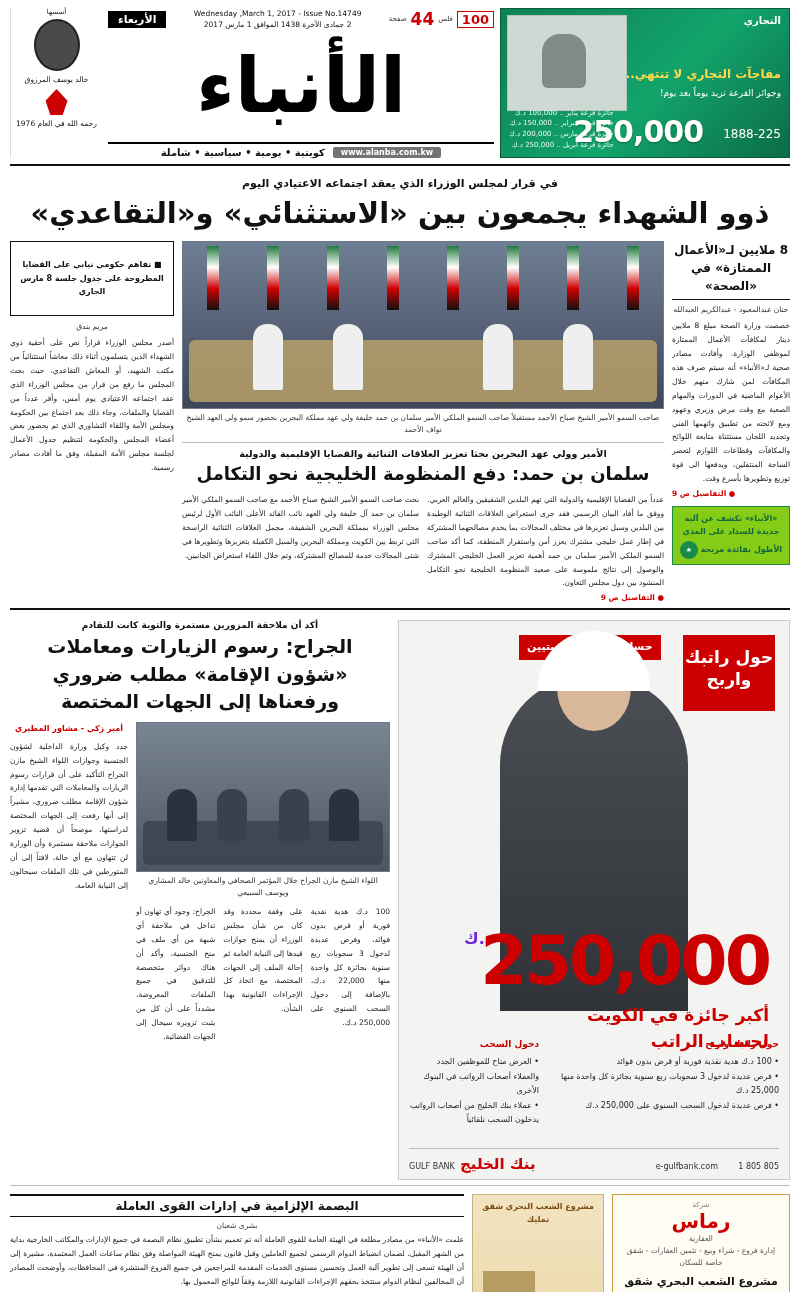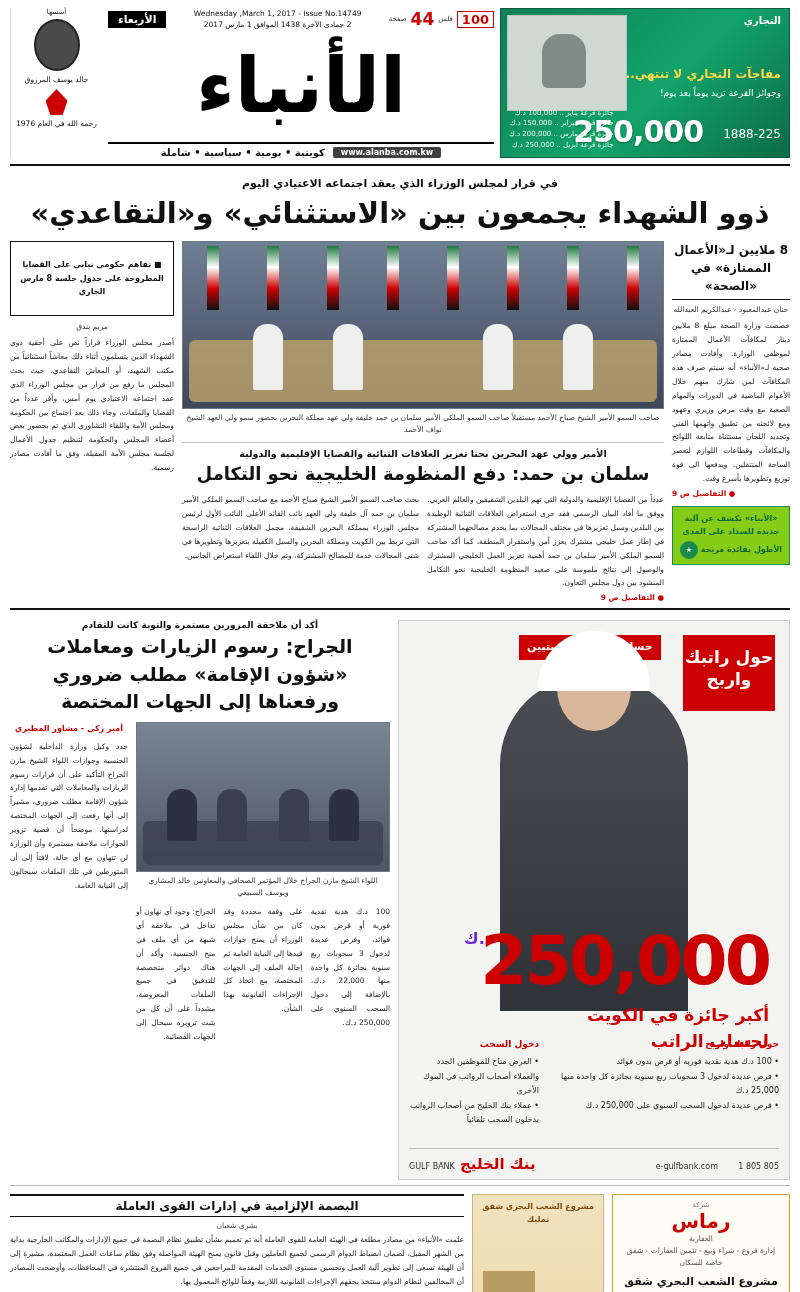--- a/index.html
+++ b/index.html
@@ -38,21 +38,21 @@
   .mh-date { font-size:7.5px; text-align:center; line-height:1.5; color:#111; }
   .mh-pages { display:flex; align-items:center; gap:4px; }
   .mh-pages .num { color:#c00; font-weight:bold; font-size:17px; }
   .mh-pages .lbl { font-size:7px; color:#333; }
   .mh-price { border:1px solid #c00; color:#c00; font-weight:bold; font-size:13px; padding:0 4px; }
   .mh-logo { flex:1; display:flex; align-items:center; justify-content:center; }
   .mh-logo-text { font-size:76px; font-weight:bold; letter-spacing:-4px; color:#000; line-height:.85;
                   font-family:"DejaVu Sans", sans-serif; }
   .mh-slogan { display:flex; align-items:center; justify-content:center; gap:8px; font-size:10px;
                font-weight:bold; border-top:2px solid #000; padding-top:3px; }
-  .mh-url { background:#404040; color:#fff; font-size:8px; padding:1px 8px; border-radius:2px; }
+  .mh-url { background:#737373; color:#fff; font-size:8px; padding:1px 8px; border-radius:2px; }
 
   .mh-right { width:92px; display:flex; flex-direction:column; align-items:center; gap:3px;
               border-left:1px solid #ddd; padding-left:0; }
   .mh-portrait { width:46px; height:52px; border-radius:50%; background:#4a4a4a; border:2px solid #222; }
   .mh-found { font-size:7.5px; text-align:center; line-height:1.6; }
   .mh-flame { width:22px; height:26px; background:#c00; clip-path:polygon(50% 0,100% 45%,78% 100%,22% 100%,0 45%); }
 
   
   .kicker { text-align:center; font-size:11px; font-weight:bold; margin:11px 0 4px; }
   .headline { text-align:center; font-size:29px; font-weight:bold; line-height:1.35; letter-spacing:-.5px; margin-bottom:8px; }

